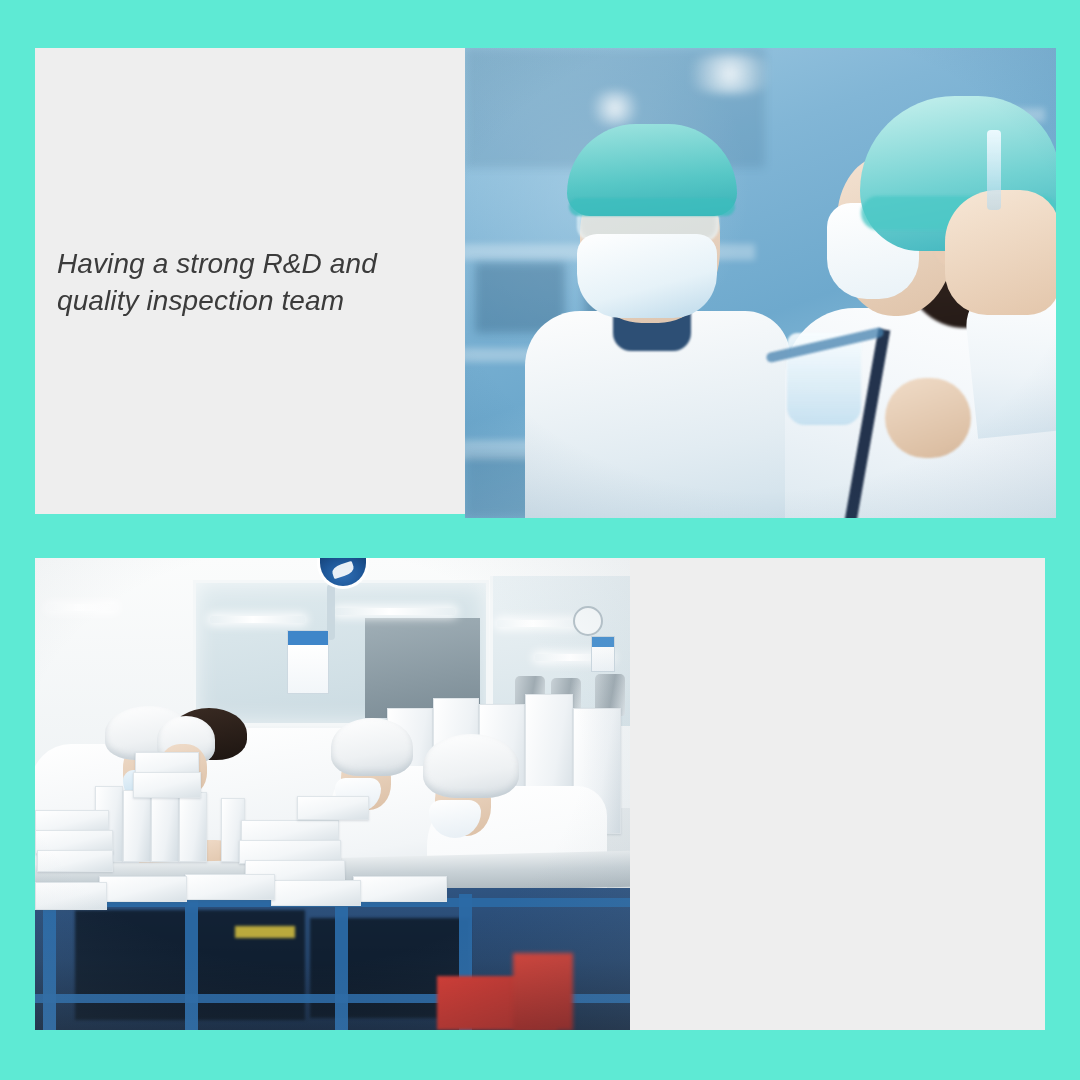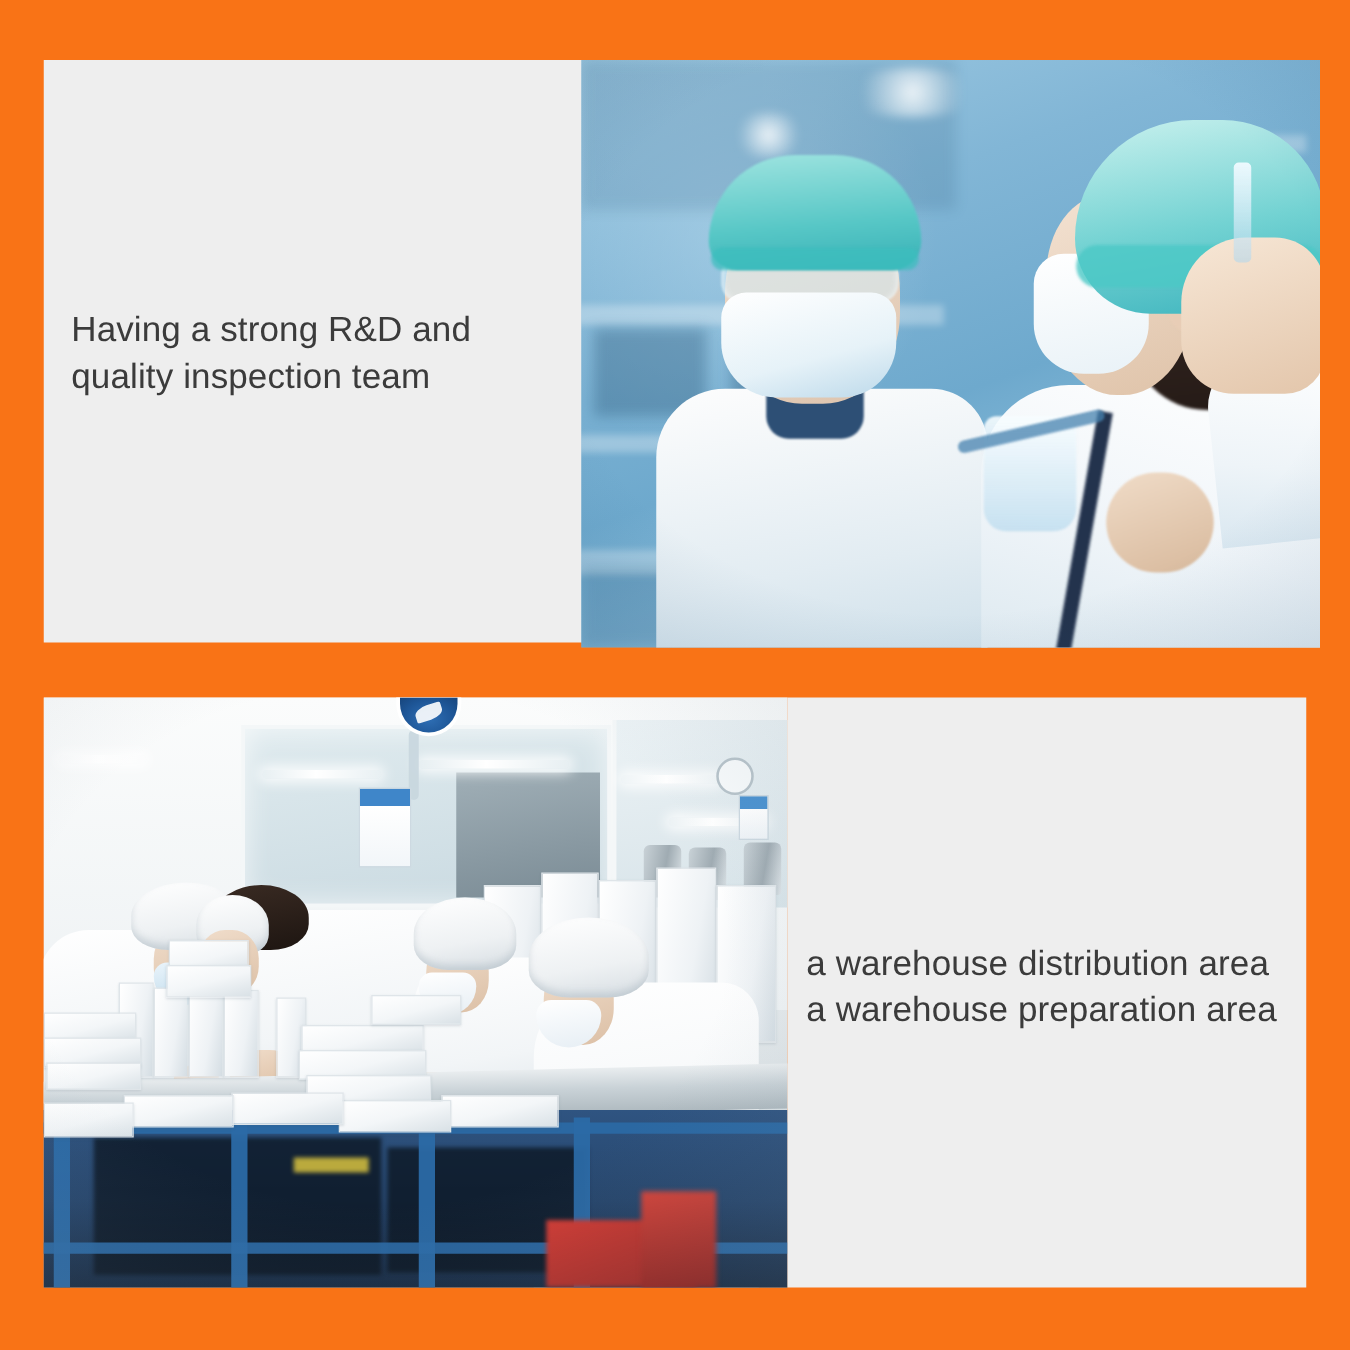--- a/index.html
+++ b/index.html
@@ -13,21 +13,22 @@
     height: 1080px;
     overflow: hidden;
     font-family: "Liberation Sans", "DejaVu Sans", sans-serif;
     position: relative;
   }
 
   #page {
     position: relative;
     width: 1080px;
     height: 1080px;
-    background: #f97316;
+    background: #5eead4;
+    font-style: italic;
   }
 
   
   .panel {
     position: absolute;
     background: #eeeeee;
   }
   .caption {
     position: absolute;
     color: #3b3b3b;
@@ -485,16 +486,14 @@
     <div class="wh-box" style="left:64px;  top:318px; width:86px; height:24px;"></div>
     <div class="wh-box" style="left:0px;   top:324px; width:70px; height:26px;"></div>
     <div class="wh-box" style="left:100px; top:194px; width:62px; height:26px;"></div>
     <div class="wh-box" style="left:98px;  top:214px; width:66px; height:24px;"></div>
 
     <div id="wh-vignette"></div>
   </div>
 
   <div class="panel" id="panel-bottom"></div>
 
-  <div class="caption" id="caption-bottom">a warehouse distribution area
-a warehouse preparation area</div>
 
 </div>
 
 </body></html>

